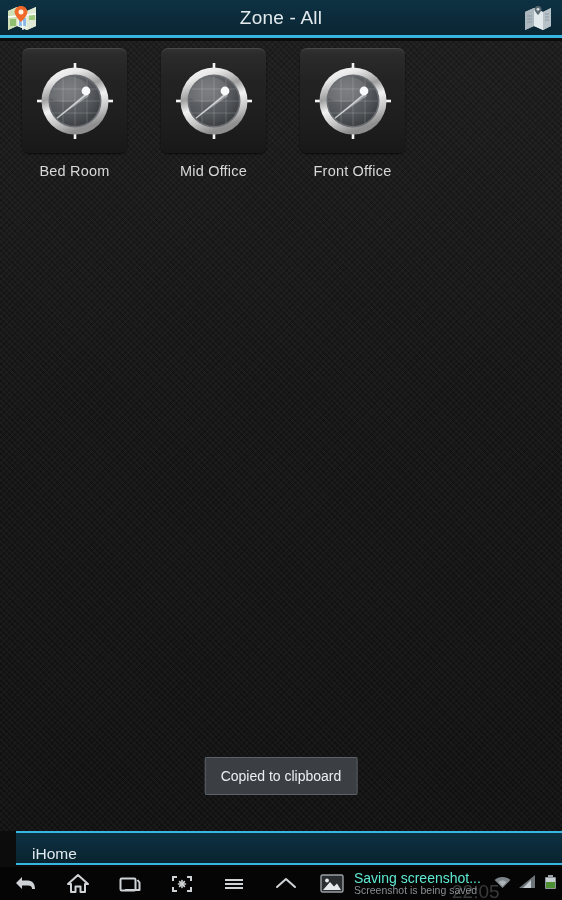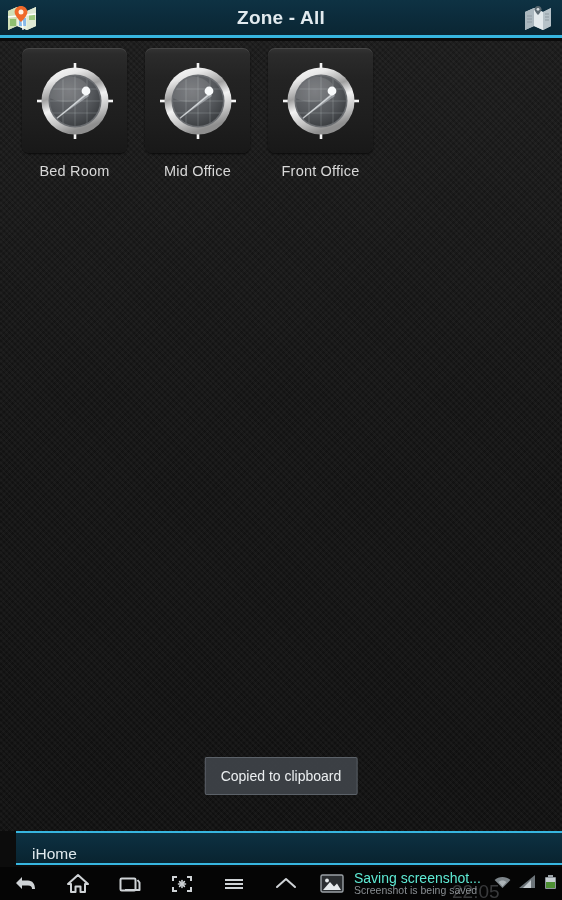--- a/index.html
+++ b/index.html
@@ -28,21 +28,21 @@
     background: linear-gradient(to bottom, #0e3243 0%, #0c2c3c 45%, #0a2633 100%);
     border-bottom: 3px solid #37b6e0;
     display: flex;
     align-items: center;
     justify-content: center;
   }
   .titlebar-title {
     font-size: 19px;
     color: #e2eaee;
     letter-spacing: 0.2px;
-    font-weight: 700;
+    font-weight: 400;
   }
 
   .tb-icon {
     position: absolute;
     top: 5px;
     width: 30px;
     height: 26px;
   }
   .tb-icon-left  { left: 7px; }
   .tb-icon-right { right: 9px; }
@@ -58,21 +58,21 @@
       repeating-linear-gradient(45deg,  rgba(255,255,255,0.022) 0 2px, rgba(0,0,0,0.03) 2px 4px),
       repeating-linear-gradient(-45deg, rgba(255,255,255,0.018) 0 2px, rgba(0,0,0,0.028) 2px 4px),
       linear-gradient(to bottom, #1b1b1b 0%, #141414 45%, #101010 100%);
   }
 
   .grid {
     position: absolute;
     top: 7px;
     left: 22px;
     display: flex;
-    gap: 18px;
+    gap: 34px;
   }
 
   .device { width: 105px; }
 
   .tile {
     position: relative;
     width: 105px;
     height: 105px;
     border-radius: 7px;
     background:

